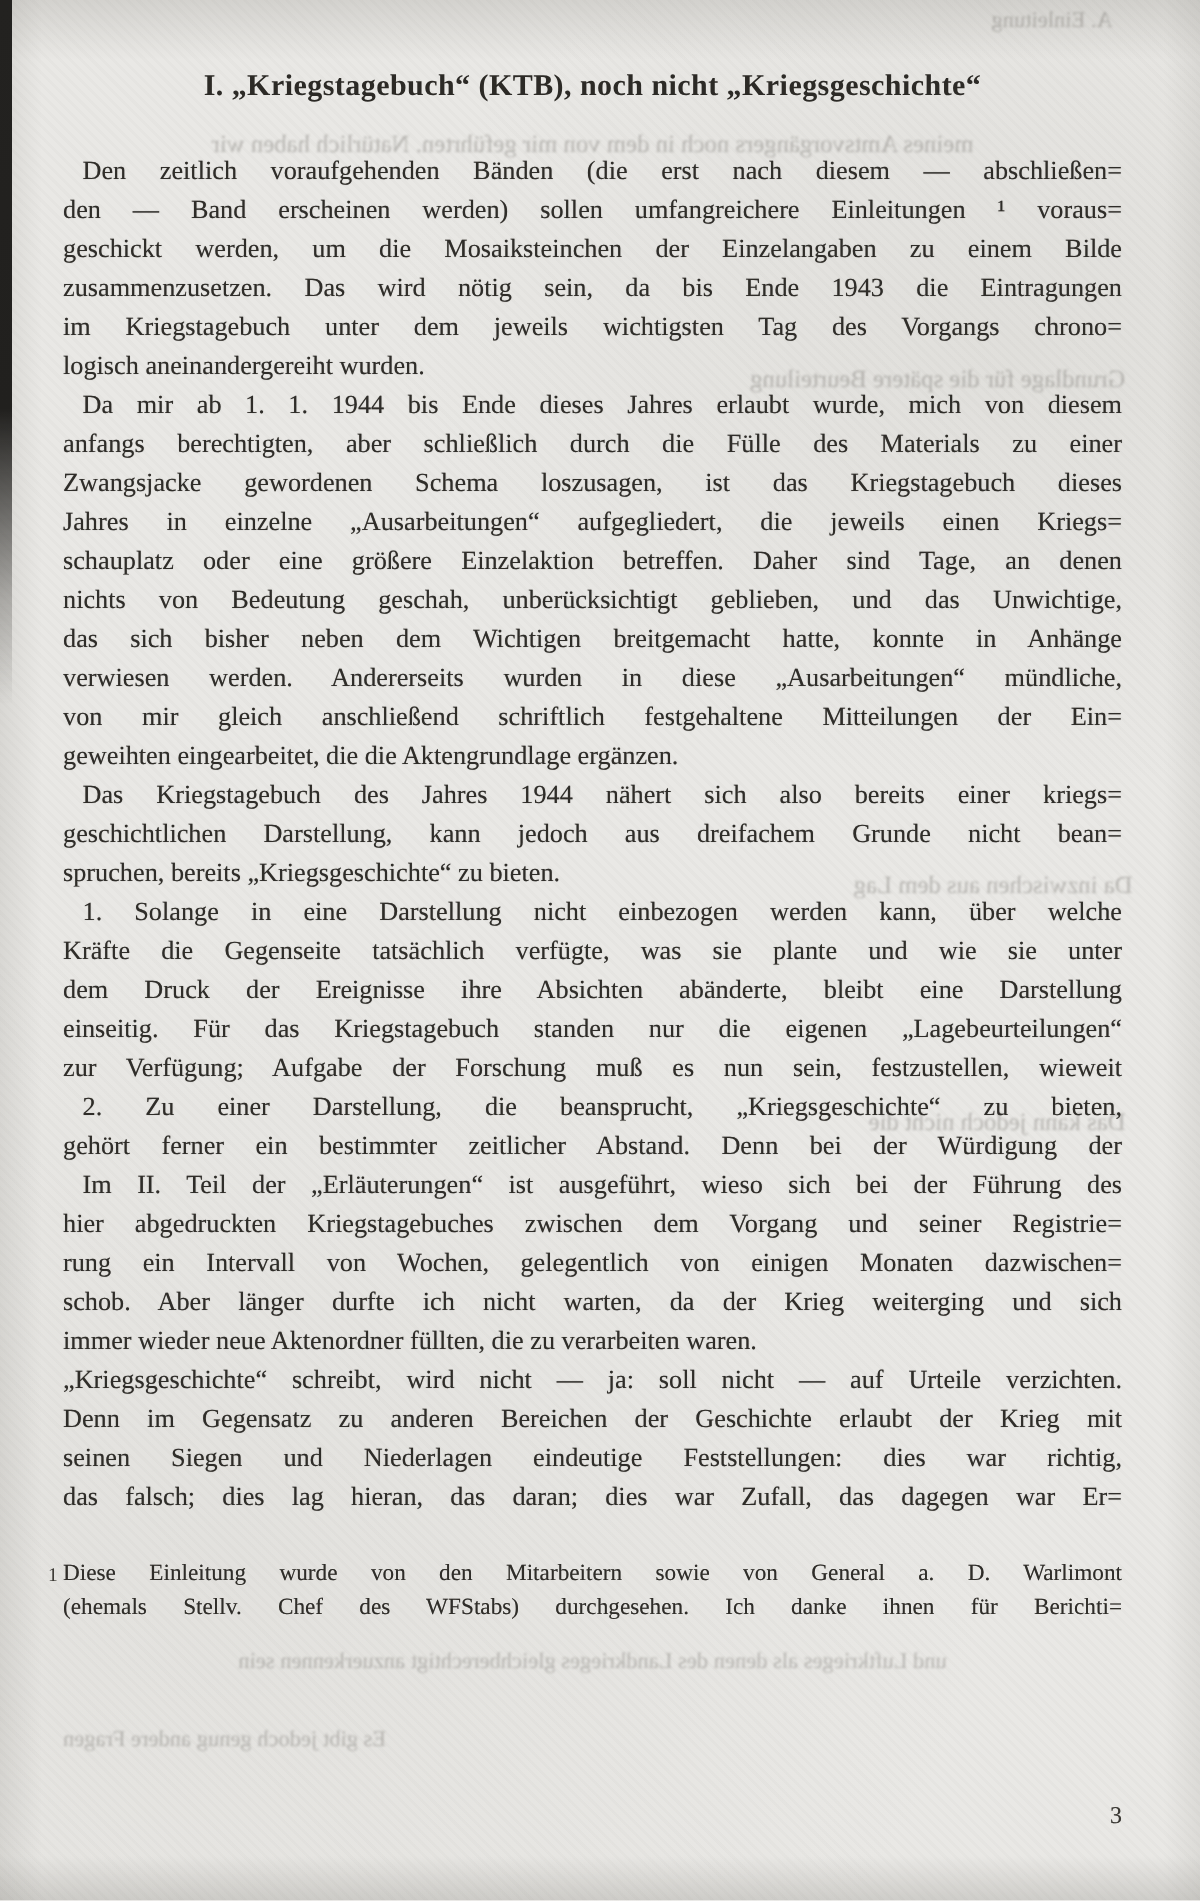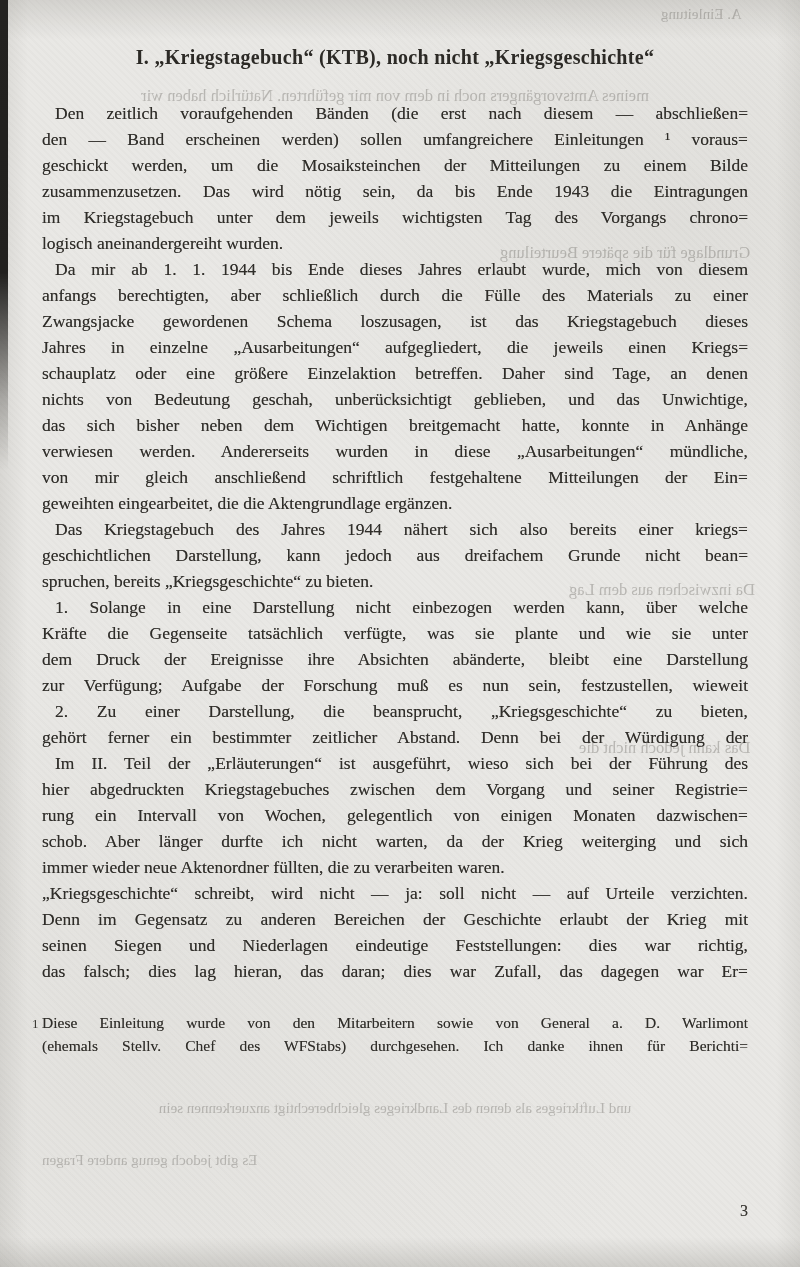--- a/index.html
+++ b/index.html
@@ -96,21 +96,21 @@
 
   <div class="content">
 
     <h1 class="title">I. „Kriegstagebuch“ (KTB), noch nicht „Kriegsgeschichte“</h1>
 
     <div class="body">
 
       <p class="para">
         <span class="ln indent">Den zeitlich voraufgehenden Bänden (die erst nach diesem — abschließen=</span>
         <span class="ln">den — Band erscheinen werden) sollen umfangreichere Einleitungen ¹ voraus=</span>
-        <span class="ln">geschickt werden, um die Mosaiksteinchen der Mitteilungen zu einem Bilde</span>
+        <span class="ln">geschickt werden, um die Mosaiksteinchen der Einzelangaben zu einem Bilde</span>
         <span class="ln">zusammenzusetzen. Das wird nötig sein, da bis Ende 1943 die Eintragungen</span>
         <span class="ln">im Kriegstagebuch unter dem jeweils wichtigsten Tag des Vorgangs chrono=</span>
         <span class="ln last">logisch aneinandergereiht wurden.</span>
       </p>
 
       <p class="para">
         <span class="ln indent">Da mir ab 1. 1. 1944 bis Ende dieses Jahres erlaubt wurde, mich von diesem</span>
         <span class="ln">anfangs berechtigten, aber schließlich durch die Fülle des Materials zu einer</span>
         <span class="ln">Zwangsjacke gewordenen Schema loszusagen, ist das Kriegstagebuch dieses</span>
         <span class="ln">Jahres in einzelne „Ausarbeitungen“ aufgegliedert, die jeweils einen Kriegs=</span>
@@ -125,20 +125,21 @@
       <p class="para">
         <span class="ln indent">Das Kriegstagebuch des Jahres 1944 nähert sich also bereits einer kriegs=</span>
         <span class="ln">geschichtlichen Darstellung, kann jedoch aus dreifachem Grunde nicht bean=</span>
         <span class="ln last">spruchen, bereits „Kriegsgeschichte“ zu bieten.</span>
       </p>
 
       <p class="para">
         <span class="ln indent">1. Solange in eine Darstellung nicht einbezogen werden kann, über welche</span>
         <span class="ln">Kräfte die Gegenseite tatsächlich verfügte, was sie plante und wie sie unter</span>
         <span class="ln">dem Druck der Ereignisse ihre Absichten abänderte, bleibt eine Darstellung</span>
+        <span class="ln">einseitig. Für das Kriegstagebuch standen nur die eigenen „Lagebeurteilungen“</span>
         <span class="ln">zur Verfügung; Aufgabe der Forschung muß es nun sein, festzustellen, wieweit</span>
       </p>
 
       <p class="para">
         <span class="ln indent">2. Zu einer Darstellung, die beansprucht, „Kriegsgeschichte“ zu bieten,</span>
         <span class="ln">gehört ferner ein bestimmter zeitlicher Abstand. Denn bei der Würdigung der</span>
       </p>
 
       <p class="para">
         <span class="ln indent">Im II. Teil der „Erläuterungen“ ist ausgeführt, wieso sich bei der Führung des</span>

